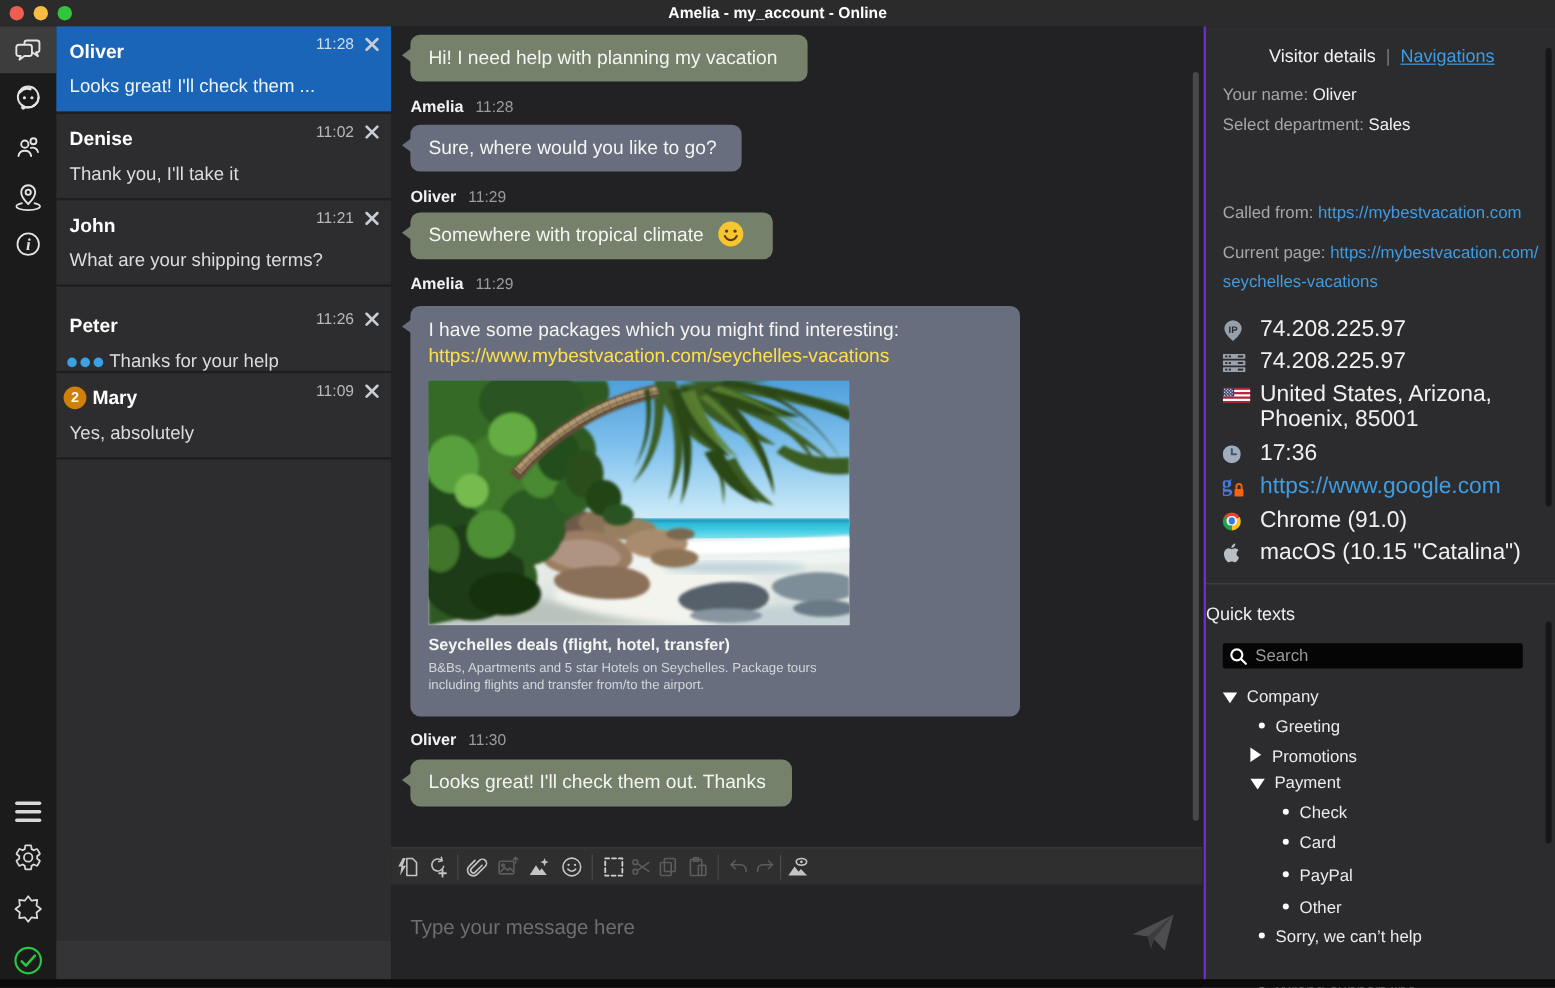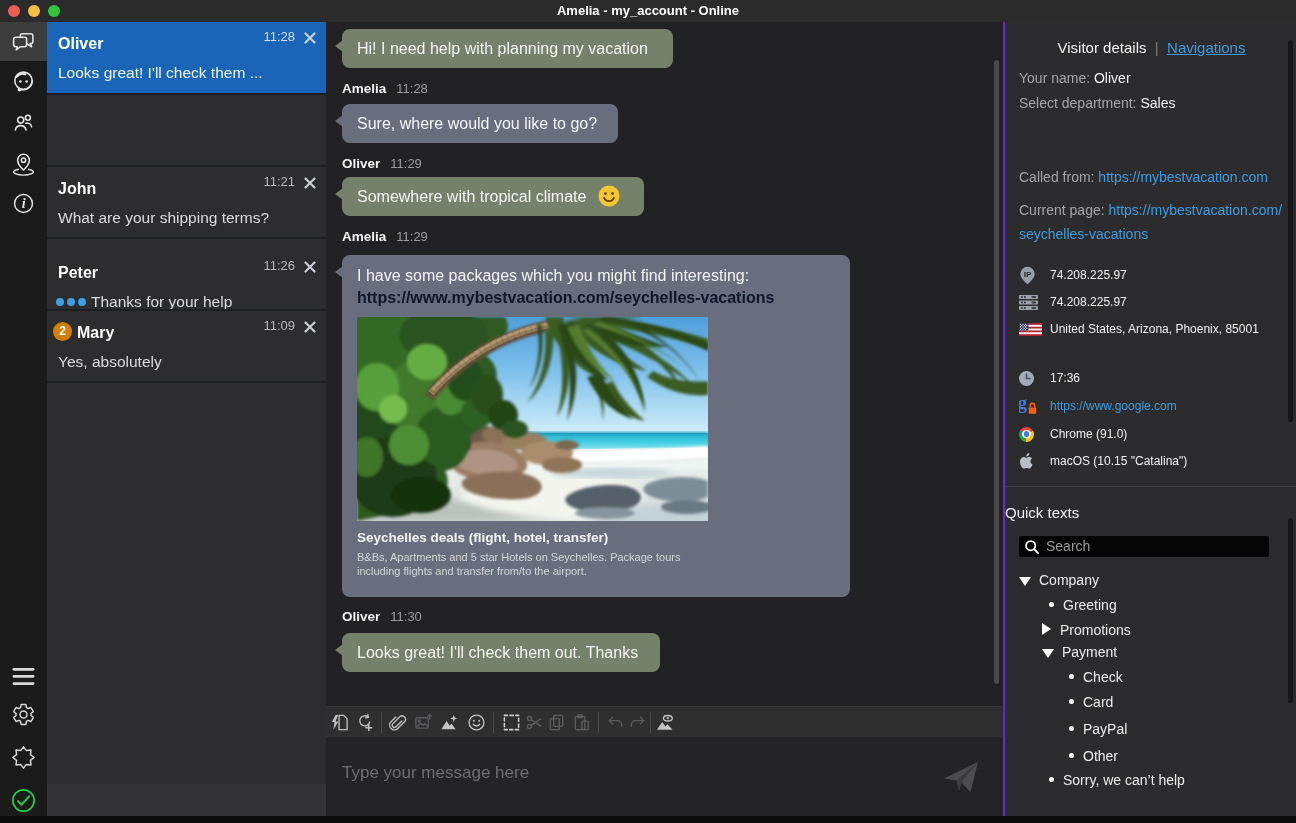--- a/index.html
+++ b/index.html
@@ -57,21 +57,21 @@
 
   #chatscroll { position:absolute; left:668px; top:38px; width:5px; height:624px; background:#49494b; border-radius:3px; }
 
   
   #panel { position:absolute; left:1003px; top:22px; width:293px; height:801px; background:#2c2c2e;
            border-left:2px solid #6d28d9; font-size:14px; }
   .lbl { color:#a6a6a6; }
   .val { color:#f2f2f2; }
   .lnk { color:#3f9ce0; }
   .prow { position:absolute; left:14px; width:268px; line-height:24px; }
-  .irow { position:absolute; left:45px; color:#f0f0f0; font-size:12px; height:20px; line-height:20px; }
+  .irow { position:absolute; left:45px; color:#f0f0f0; font-size:19px; height:20px; line-height:20px; }
   .picon { position:absolute; left:14px; }
   #pscroll1 { position:absolute; left:283px; top:18px; width:5px; height:382px; background:#171718; border-radius:3px; }
   #pscroll2 { position:absolute; left:283px; top:496px; width:5px; height:185px; background:#171718; border-radius:3px; }
   #pdivider { position:absolute; left:0px; top:464px; width:293px; height:1px; background:#414143; }
 
   #qt-title { position:absolute; left:0; top:482px; width:287px; color:#f0f0f0; font-size:15px; }
   #qsearch { position:absolute; left:14px; top:514px; width:250px; height:21px; background:#050505; border-radius:2px; }
   #qsearch span { position:absolute; left:27px; top:2px; font-size:14px; color:#9a9a9a; }
   .trow { position:absolute; color:#ececec; font-size:14px; height:20px; line-height:20px; }
   .tri-d { display:inline-block; width:0; height:0; border-left:6.5px solid transparent; border-right:6.5px solid transparent;
@@ -144,20 +144,28 @@
 <div id="list">
   <div class="item" id="sel" style="top:0px; height:71px;">
     <div class="nm">Oliver</div>
       <div class="pv">Looks great! I'll check them ...</div>
     <div class="tm">11:28</div>
       <div class="xx"><svg width="12" height="12" viewBox="0 0 12 12">
           <path d="M1.5 1.5 L10.5 10.5 M10.5 1.5 L1.5 10.5" stroke="#c9ced4" stroke-width="2.2" stroke-linecap="round"></path>
         </svg></div>
   </div>
   <div class="sep" style="top:71px;"></div>
+  <div class="item" style="top:73px;">
+    <div class="nm">Denise</div>
+      <div class="pv">Thank you, I'll take it</div>
+    <div class="tm">11:02</div>
+      <div class="xx"><svg width="12" height="12" viewBox="0 0 12 12">
+          <path d="M1.5 1.5 L10.5 10.5 M10.5 1.5 L1.5 10.5" stroke="#c9ced4" stroke-width="2.2" stroke-linecap="round"></path>
+        </svg></div>
+  </div>
   <div class="sep" style="top:143px;"></div>
   <div class="item" style="top:145px;padding-left:24px;">
     <div class="nm">John</div>
       <div class="pv">What are your shipping terms?</div>
     <div class="tm">11:21</div>
       <div class="xx"><svg width="12" height="12" viewBox="0 0 12 12">
           <path d="M1.5 1.5 L10.5 10.5 M10.5 1.5 L1.5 10.5" stroke="#c9ced4" stroke-width="2.2" stroke-linecap="round"></path>
         </svg></div>
   </div>
   <div class="sep" style="top:215px;"></div>
@@ -199,21 +207,21 @@
   <div class="bub v" style="top:155px; width:302px;">Somewhere with tropical climate <svg width="22" height="22" viewBox="0 0 20 20" style="vertical-align:-5px; margin-left:7px;">
 <circle cx="10" cy="10" r="9.5" fill="#f6c631"></circle>
 <circle cx="6.8" cy="7.8" r="1.3" fill="#5f3c00"></circle>
 <circle cx="13.2" cy="7.8" r="1.3" fill="#5f3c00"></circle>
 <path d="M5.5 11.5 a4.8 4.8 0 0 0 9 0" fill="none" stroke="#5f3c00" stroke-width="1.6" stroke-linecap="round"></path>
 </svg><i class="tail"></i></div>
 
   <div class="hdr" style="top:207px;"><b>Amelia</b><span>11:29</span></div>
   <div class="bub a" style="top:233px; width:508px; height:342px; line-height:22px; padding-top:10px;">
     I have some packages which you might find interesting:<br>
-    <span style="color:#0f172a;font-weight:bold;">https://www.mybestvacation.com/seychelles-vacations</span>
+    <span style="color:#fde047;">https://www.mybestvacation.com/seychelles-vacations</span>
     <i class="tail"></i>
     <div style="position:absolute; left:15px; top:62px; width:351px; height:204px;"><svg width="351" height="204" viewBox="0 0 351 204">
 <defs>
 <linearGradient id="sky" x1="0" y1="0" x2="0" y2="1">
   <stop offset="0" stop-color="#4f9fdc"></stop>
               <stop offset="0.45" stop-color="#7fc0ec"></stop>
               <stop offset="0.85" stop-color="#bfe4f6"></stop>
               <stop offset="1" stop-color="#d8effa"></stop>
 </linearGradient>
 <linearGradient id="sea" x1="0" y1="0" x2="0" y2="1">

